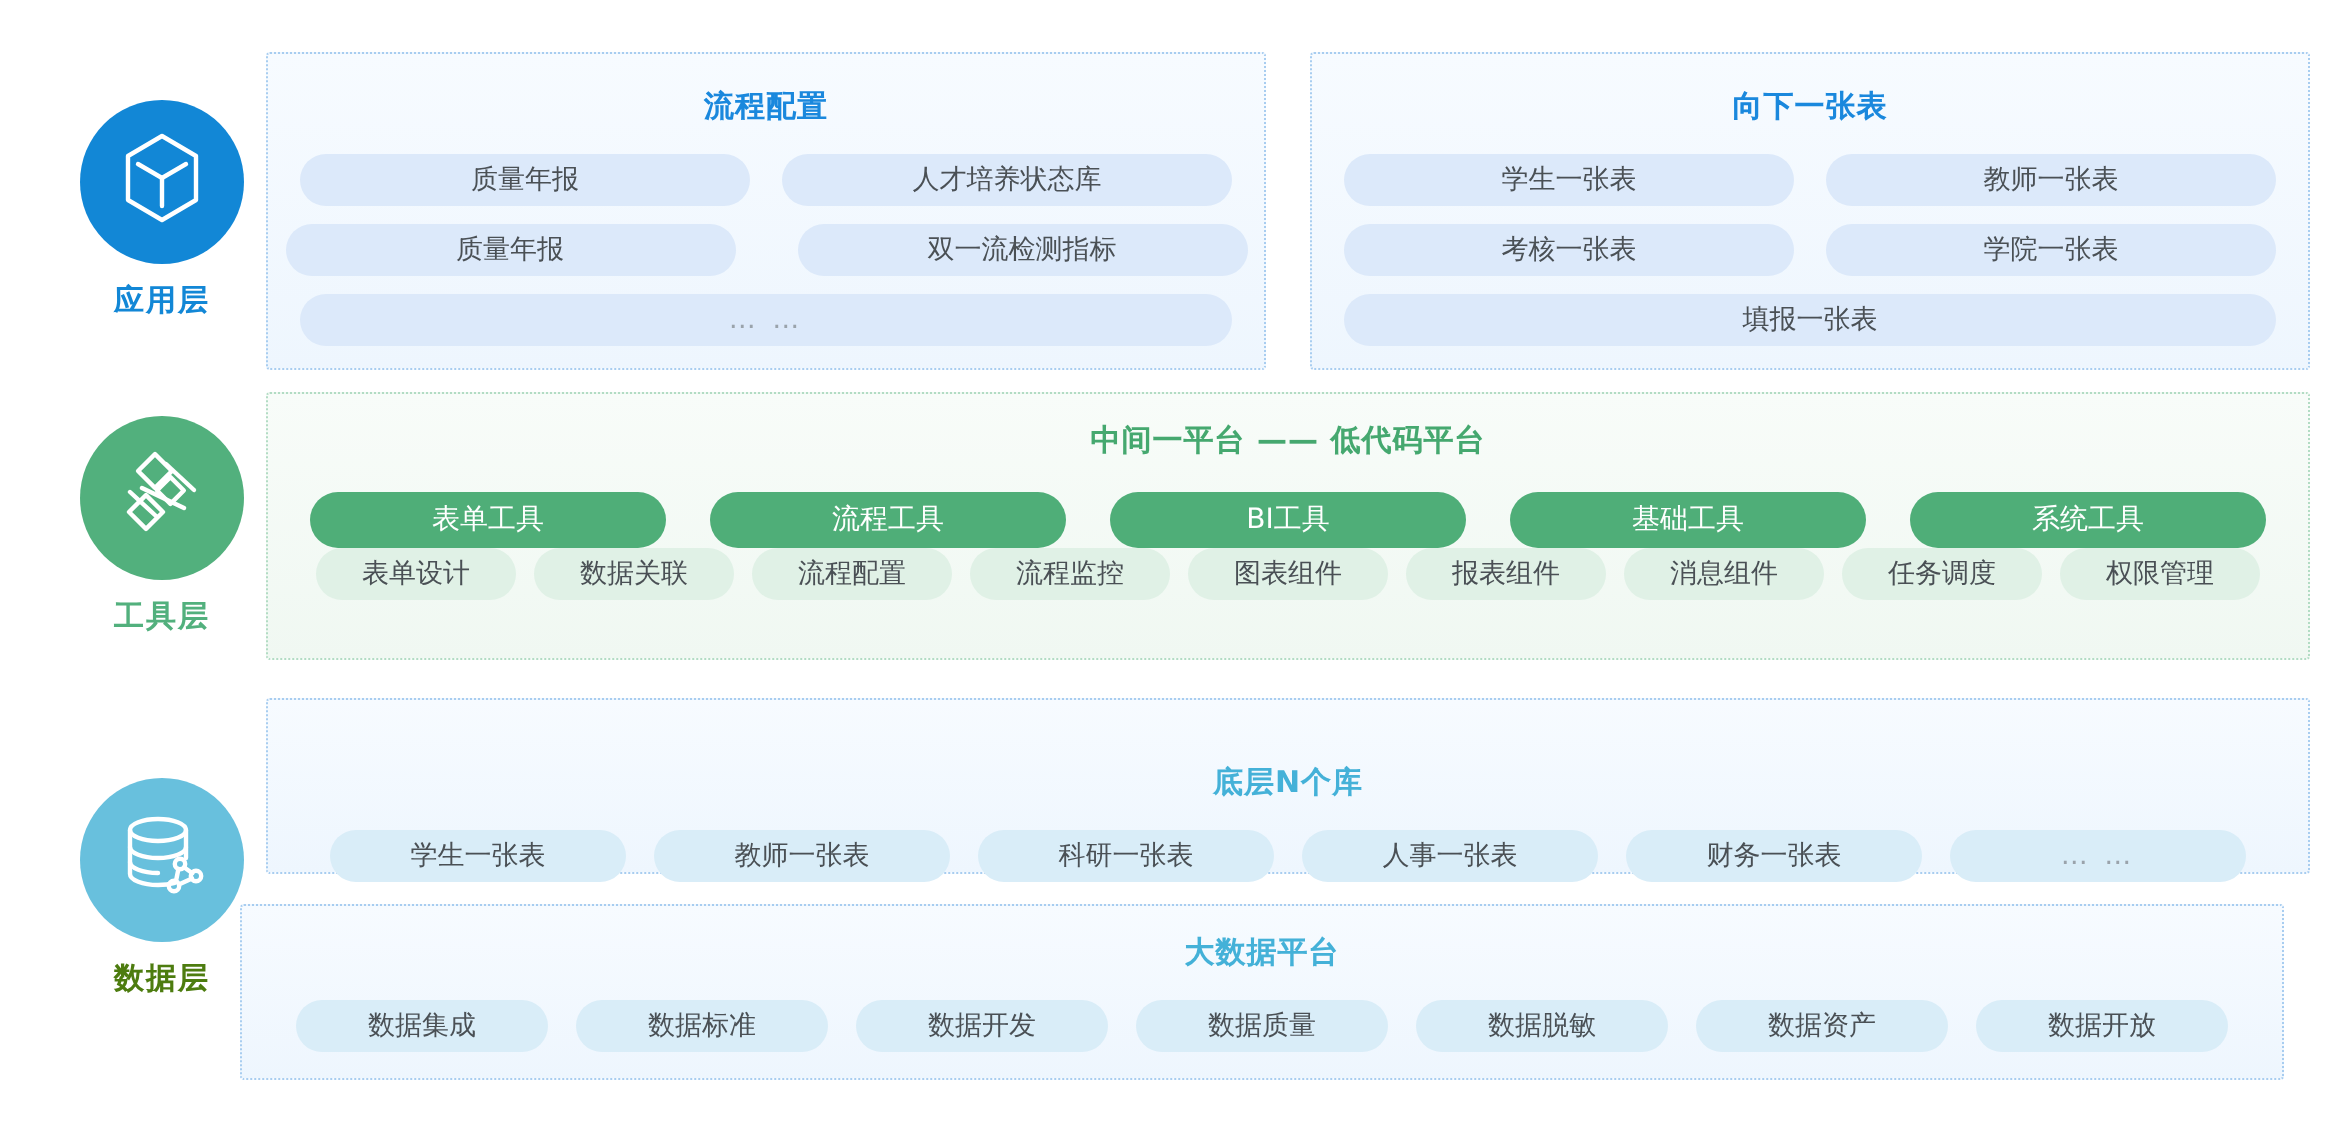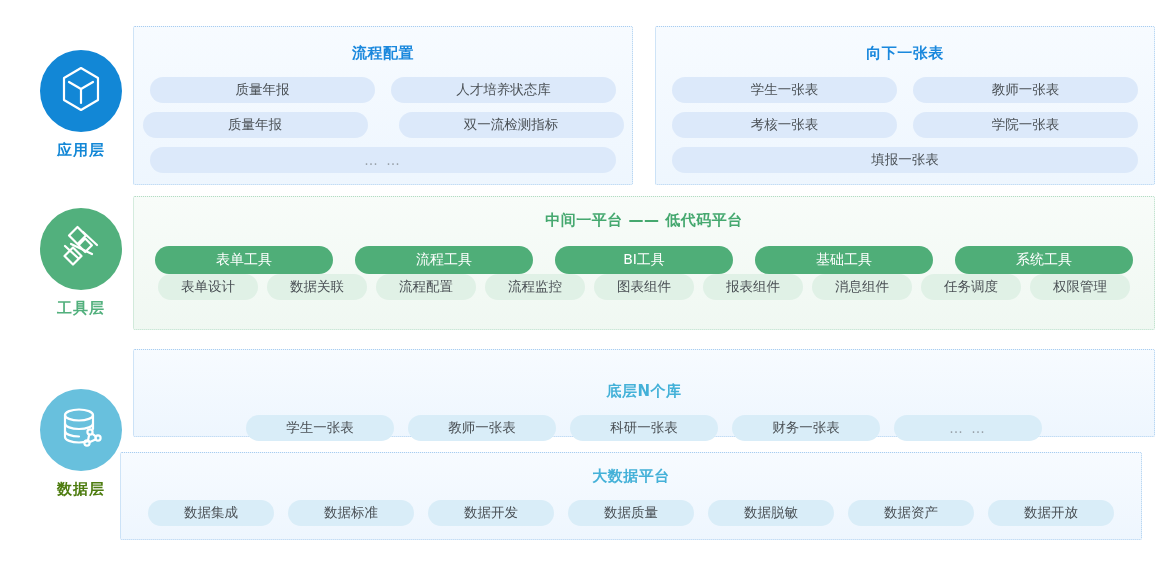--- a/index.html
+++ b/index.html
@@ -227,20 +227,21 @@
     </div>
   </div>
 
   <div class="panel" style="left:133px; top:349px; width:1022px; height:88px;">
     <div class="panel-title cyan" style="margin-top:32px;">底层N个库</div>
 
     <div class="row" style="margin-top:14px; gap:14px;">
       <div class="pill cyan" style="width:148px; height:26px;">学生一张表</div>
       <div class="pill cyan" style="width:148px; height:26px;">教师一张表</div>
       <div class="pill cyan" style="width:148px; height:26px;">科研一张表</div>
+      <div class="pill cyan" style="width:148px; height:26px;">人事一张表</div>
       <div class="pill cyan" style="width:148px; height:26px;">财务一张表</div>
       <div class="pill cyan dots" style="width:148px; height:26px;">… …</div>
     </div>
   </div>
 
   <div class="panel" style="left:120px; top:452px; width:1022px; height:88px;">
     <div class="panel-title cyan" style="margin-top:14px;">大数据平台</div>
 
     <div class="row" style="margin-top:14px; gap:14px;">
       <div class="pill cyan" style="width:126px; height:26px;">数据集成</div>

